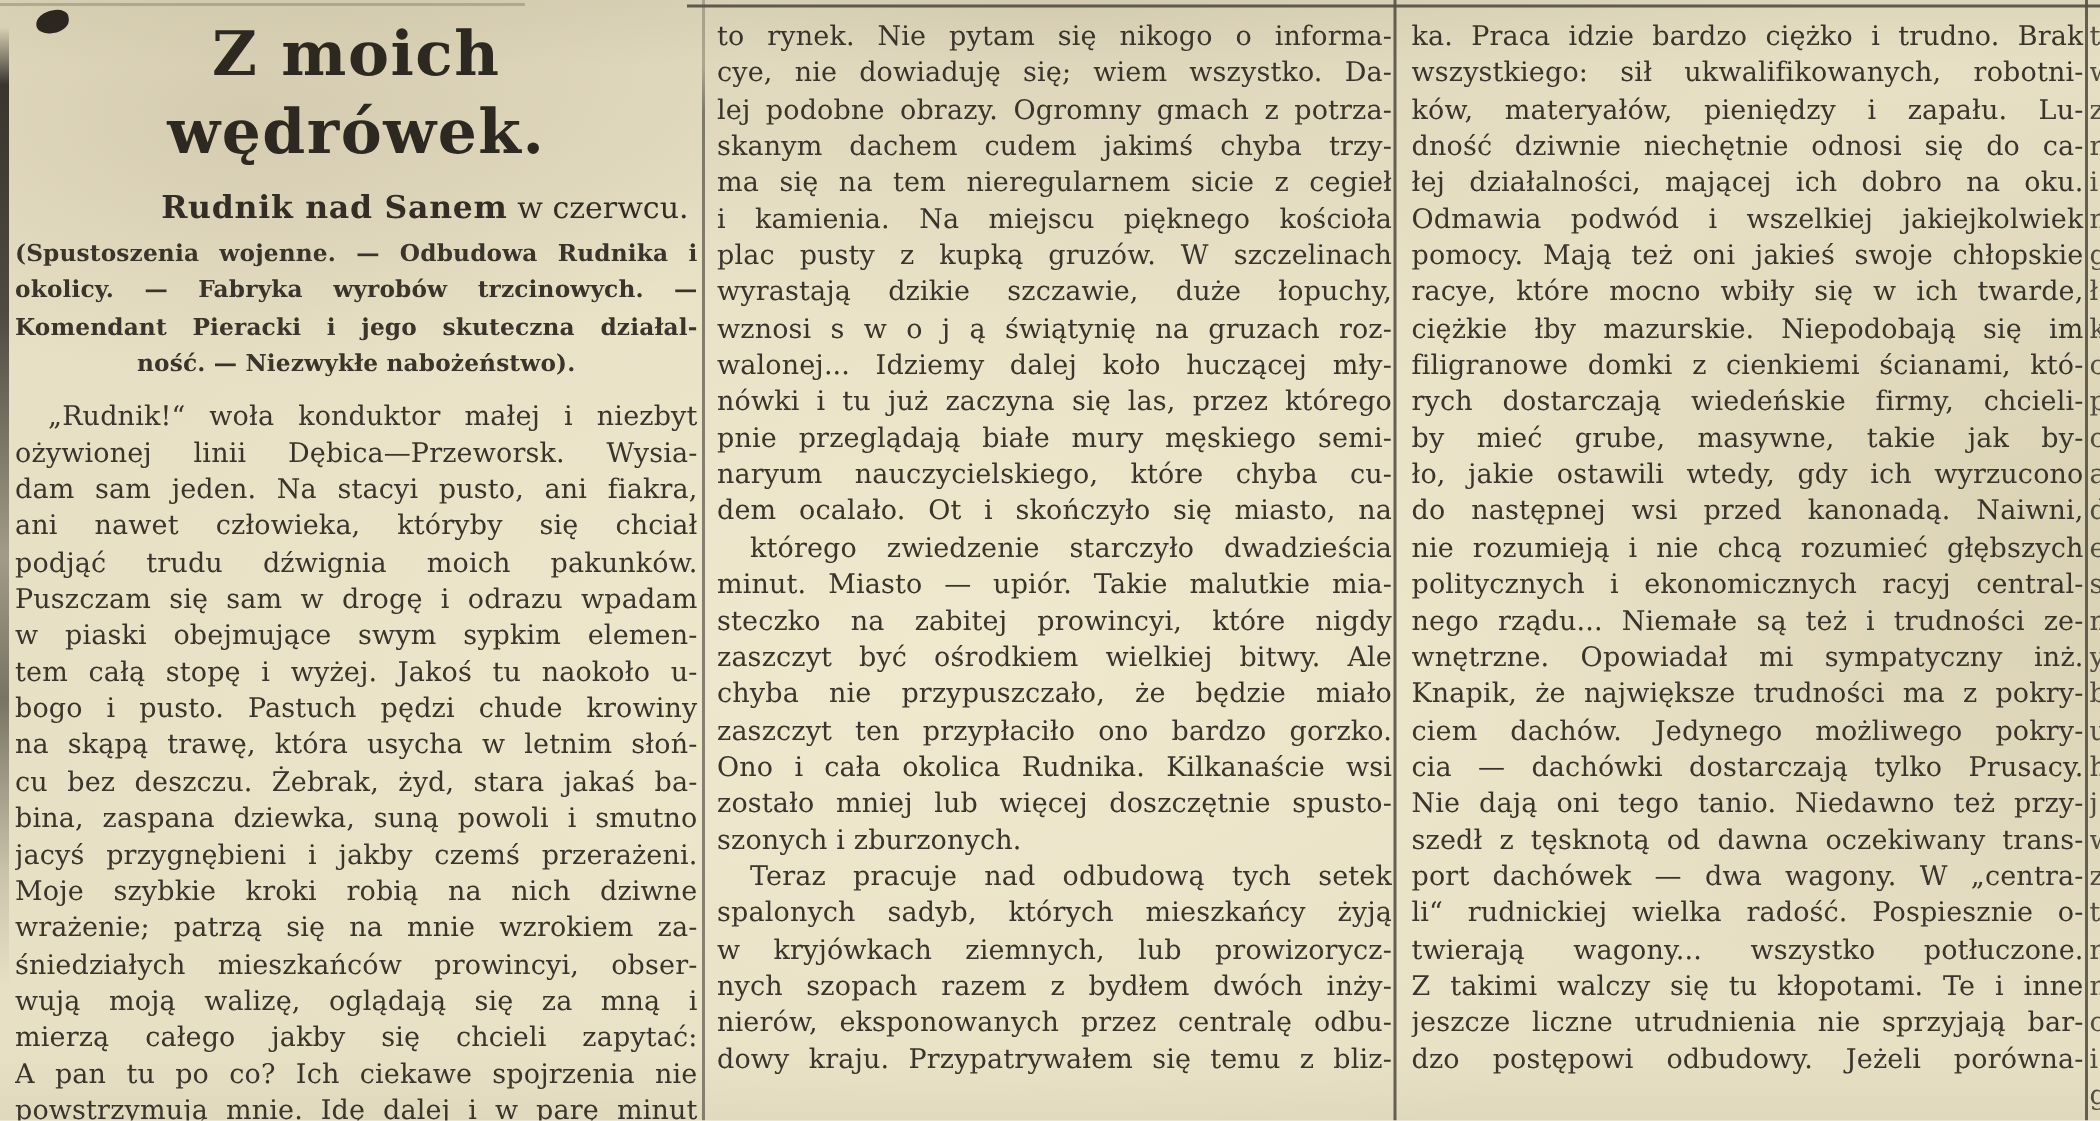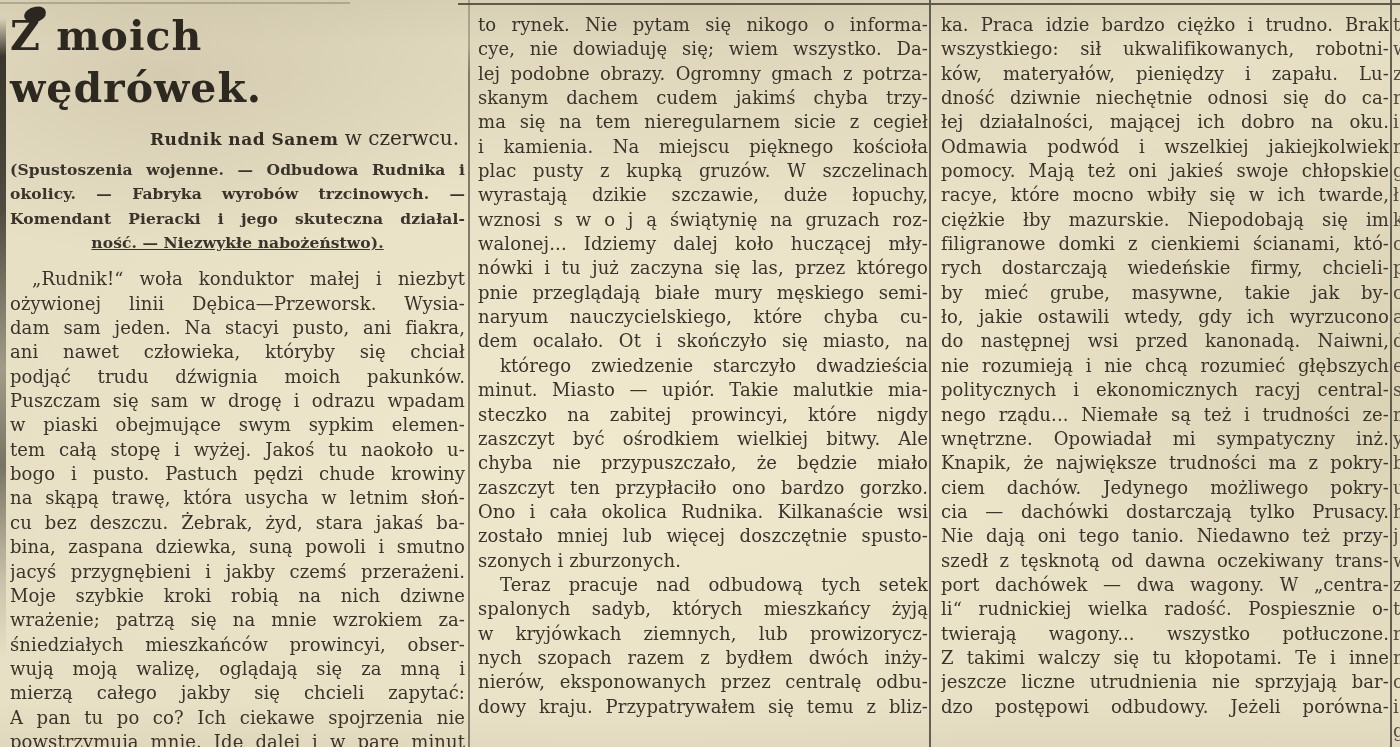--- a/index.html
+++ b/index.html
@@ -47,32 +47,32 @@
   .divider.d2 { left: 929px; opacity: 0.9; }
   .divider.d3 { left: 1390px; opacity: 0.9; }
 
   
   .col { position: absolute; top: 0; }
   .col1 { left: 10px;  width: 455px; }
   .col2 { left: 478px; width: 450px; }
   .col3 { left: 941px; width: 448px; }
 
   h1.headline {
-    margin: 10px 0 0 0; 
+    margin: 10px 0 0 0; text-align: center;
     font-size: 41px; font-weight: bold; letter-spacing: 1px;
     color: #2e2920; line-height: 52px;
   }
   .dateline {
     margin: 12px 6px 0 0; text-align: right;
     font-size: 20px; line-height: 24px; color: #332d24;
   }
-  .dateline b { font-size: 17px; letter-spacing: 0.5px; }
+  .dateline b { font-size: 21px; letter-spacing: 0.5px; }
   .summary { margin-top: 9px; font-weight: bold; font-size: 15.5px; color: #332d25; }
   .summary .line { line-height: 19.5px; }
-  .summary .line.noj { text-align: center; text-align-last: center; text-decoration: underline; }
+  .summary .line.noj { text-align: center; text-align-last: center; }
 
   .body-text { font-size: 18px; }
   .col1 .body-text { margin-top: 10px; }
   .col2 .body-text, .col3 .body-text { padding-top: 13px; }
   .line {
     line-height: 24.35px; height: 24.35px; overflow: hidden;
     white-space: nowrap;
     text-align: justify; text-align-last: justify;
     letter-spacing: 0.1px;
     color: #3a342b;

